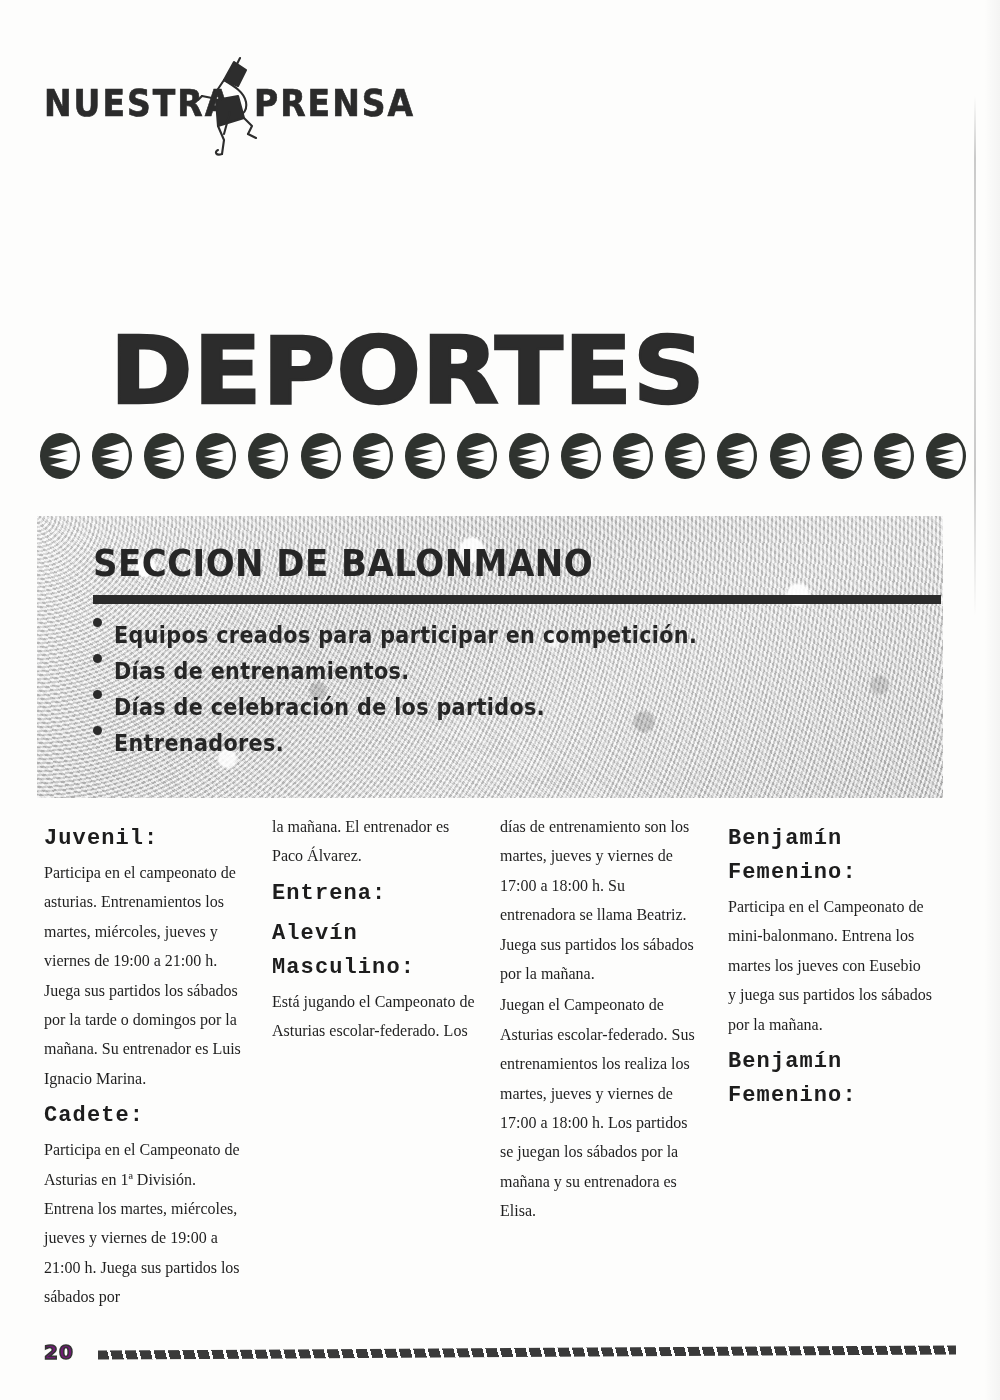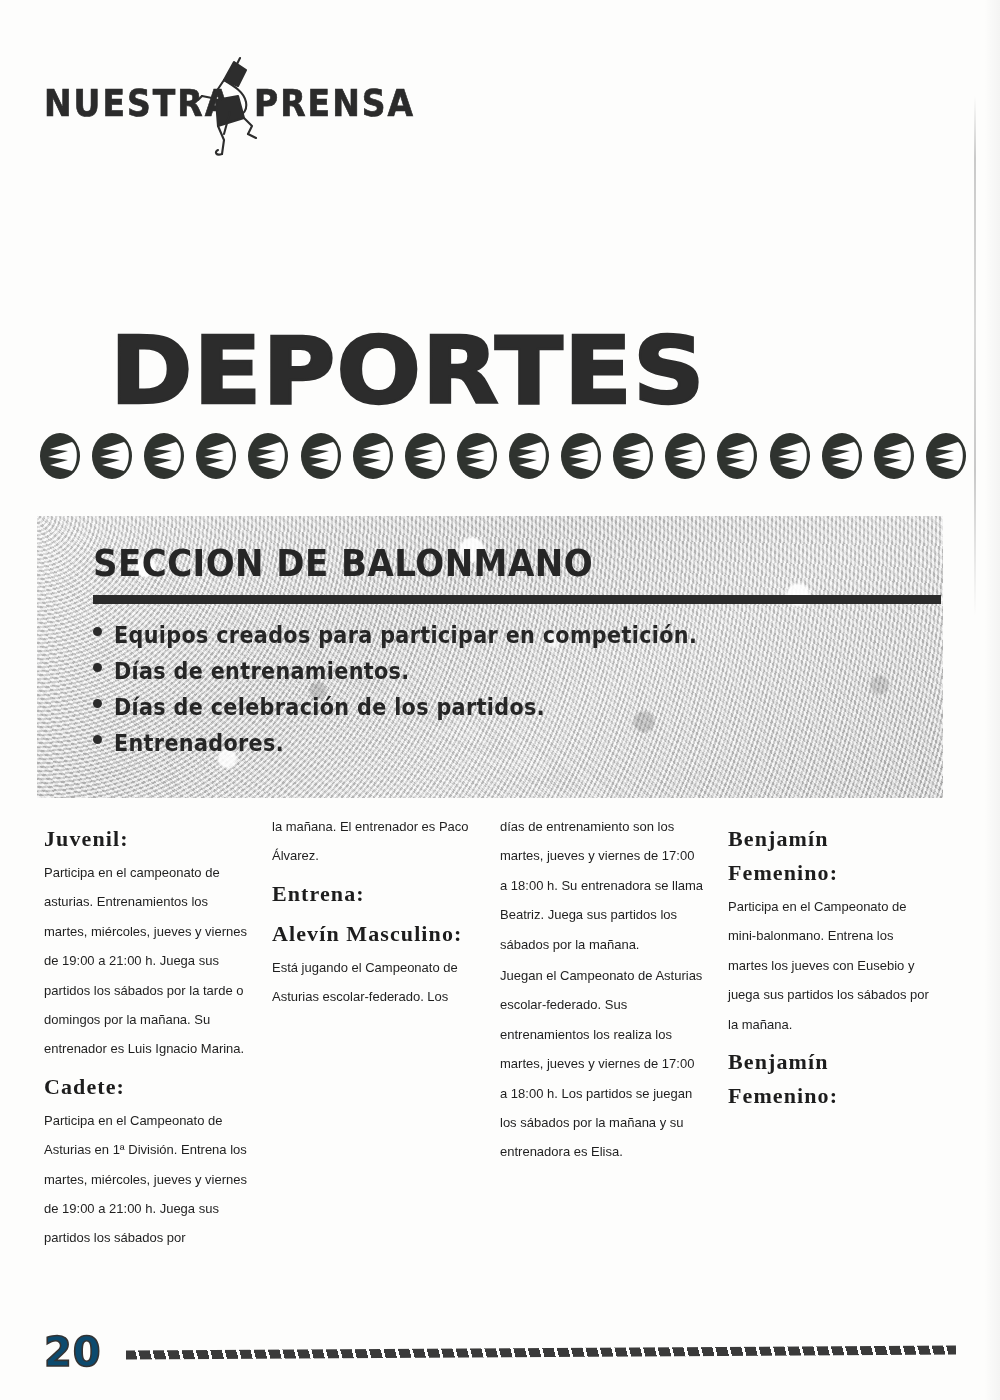--- a/index.html
+++ b/index.html
@@ -154,21 +154,21 @@
     height: 9px;
     background: #2b2b2b;
   }
   .banner-list {
     list-style: none;
     margin: 18px 0 0 0;
     padding: 0;
   }
   .banner-list li {
     display: flex;
-    align-items: center;
+    align-items: flex-start;
     margin-bottom: 10px;
   }
   .bullet-dot {
     width: 9px;
     height: 9px;
     background: #2b2b2b;
     border-radius: 50%;
     margin-right: 12px;
     flex: 0 0 auto;
     position: relative;
@@ -193,53 +193,53 @@
     width: 912px;
     height: 508px;
     display: flex;
     gap: 24px;
   }
   .col {
     width: 204px;
     flex: 0 0 auto;
   }
   .col h3 {
-    font-family: Liberation Serif, serif;
+    font-family: Liberation Mono, monospace;
     font-weight: bold;
     font-size: 22px;
     line-height: 34px;
     letter-spacing: 1.1px;
     color: #1d1d1d;
     margin: 6px 0 2px 0;
   }
   .col h3.tight { margin-top: 10px; }
   .col p {
-    font-family: Liberation Sans, sans-serif;
-    font-size: 13px;
+    font-family: Liberation Serif, serif;
+    font-size: 16px;
     line-height: 29.4px;
     color: #1f1f1f;
     margin: 0 0 2px 0;
   }
   .col p.just { text-align: justify; }
 
   
   .footer {
     position: absolute;
     left: 44px;
     top: 1332px;
     width: 912px;
     height: 40px;
     display: flex;
     align-items: center;
   }
   .page-number {
     font-family: "DejaVu Sans", sans-serif;
     font-weight: bold;
-    font-size: 40px;
-    color: #0c4a6e;
+    font-size: 20px;
+    color: #701a75;
     -webkit-text-stroke: 1.6px #333333;
     letter-spacing: 1px;
     margin-right: 24px;
     flex: 0 0 auto;
   }
   .footer-rule {
     flex: 1 1 auto;
     height: 9px;
     background-image:
       repeating-linear-gradient(76deg,

